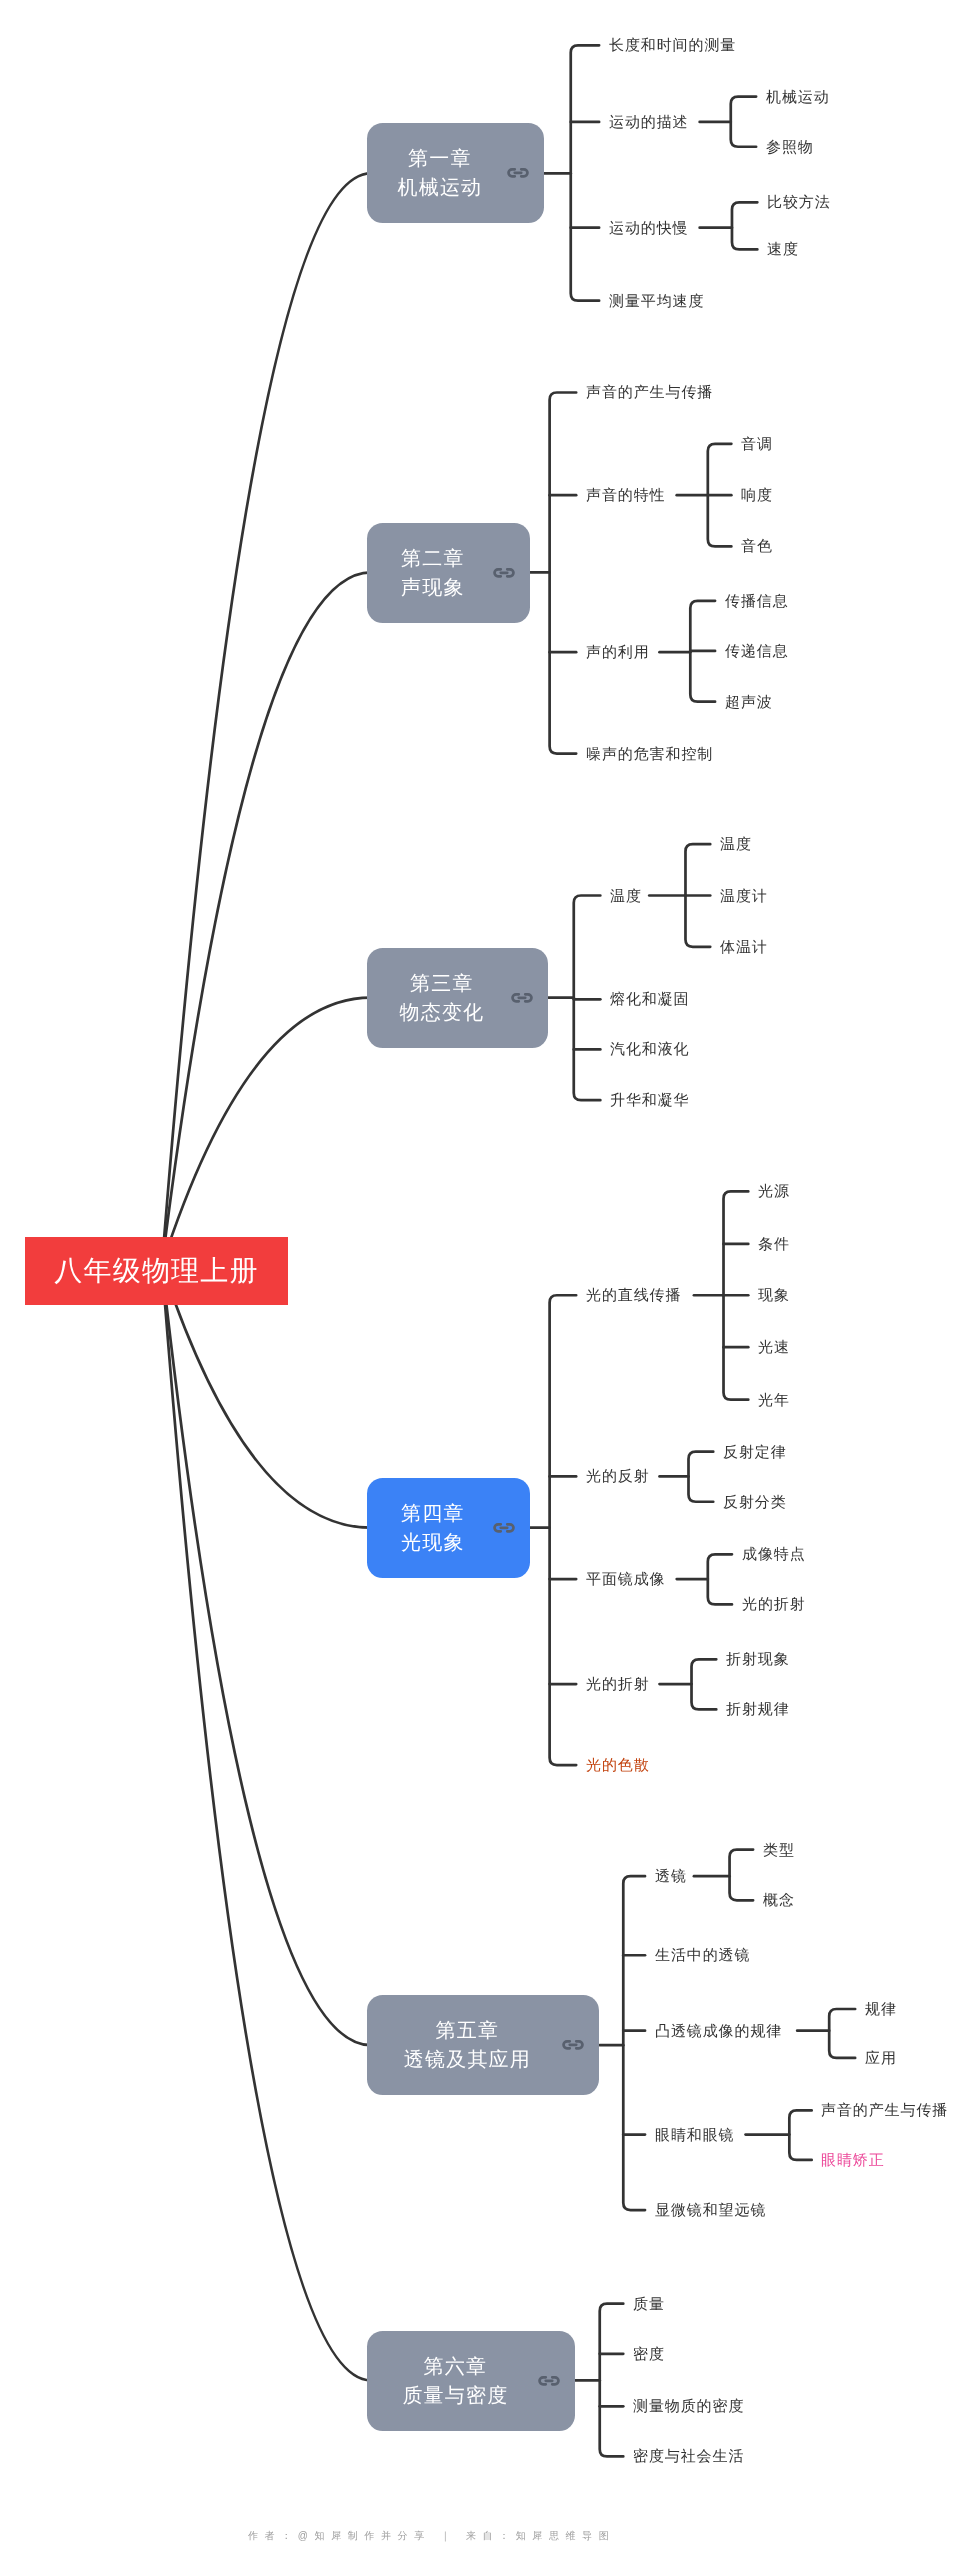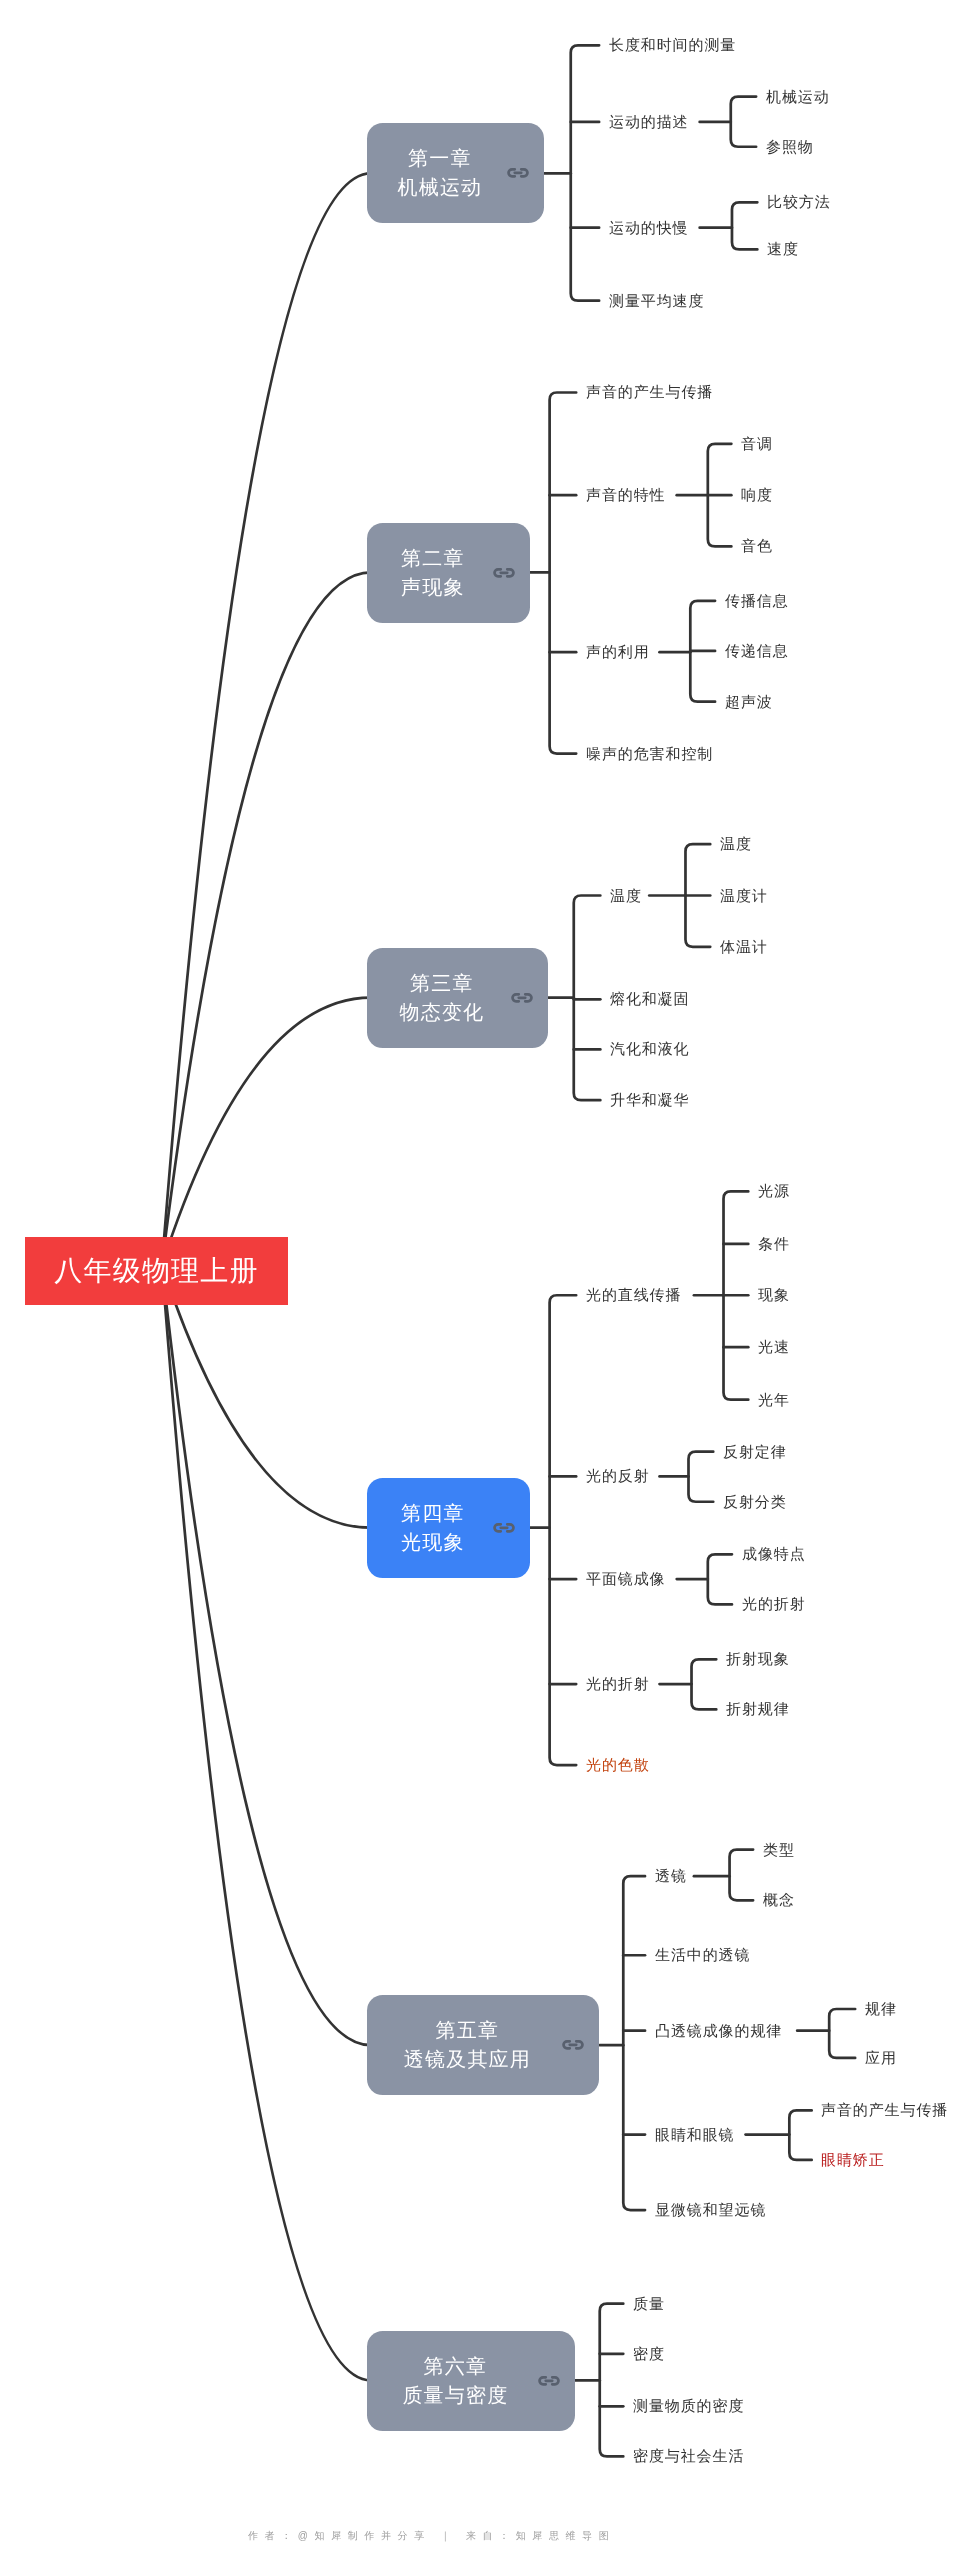--- a/index.html
+++ b/index.html
@@ -216,21 +216,21 @@
       <div class="topic-label" style="left: 586px; top: 1765px; color: #c2410c;">光的色散</div>
       <div class="topic-label" style="left: 655px; top: 1876px; color: rgb(51, 51, 51);">透镜</div>
       <div class="topic-label" style="left: 763px; top: 1850px; color: rgb(51, 51, 51);">类型</div>
       <div class="topic-label" style="left: 763px; top: 1900px; color: rgb(51, 51, 51);">概念</div>
       <div class="topic-label" style="left: 655px; top: 1955px; color: rgb(51, 51, 51);">生活中的透镜</div>
       <div class="topic-label" style="left: 655px; top: 2031px; color: rgb(51, 51, 51);">凸透镜成像的规律</div>
       <div class="topic-label" style="left: 865px; top: 2009px; color: rgb(51, 51, 51);">规律</div>
       <div class="topic-label" style="left: 865px; top: 2058px; color: rgb(51, 51, 51);">应用</div>
       <div class="topic-label" style="left: 655px; top: 2135px; color: rgb(51, 51, 51);">眼睛和眼镜</div>
       <div class="topic-label" style="left: 821px; top: 2110px; color: rgb(51, 51, 51);">声音的产生与传播</div>
-      <div class="topic-label" style="left: 821px; top: 2160px; color: #b91c1c;">眼睛矫正</div>
+      <div class="topic-label" style="left: 821px; top: 2160px; color: #ec4899;">眼睛矫正</div>
       <div class="topic-label" style="left: 655px; top: 2210px; color: rgb(51, 51, 51);">显微镜和望远镜</div>
       <div class="topic-label" style="left: 633px; top: 2304px; color: rgb(51, 51, 51);">质量</div>
       <div class="topic-label" style="left: 633px; top: 2354px; color: rgb(51, 51, 51);">密度</div>
       <div class="topic-label" style="left: 633px; top: 2406px; color: rgb(51, 51, 51);">测量物质的密度</div>
       <div class="topic-label" style="left: 633px; top: 2456px; color: rgb(51, 51, 51);">密度与社会生活</div>
     </div>
 
   <div class="footer-credit" id="footer-credit" style="left: 248px; top: 2529px; color: rgb(157, 157, 157);">作者：@知犀制作并分享 ｜ 来自：知犀思维导图</div>
 </div>
 

